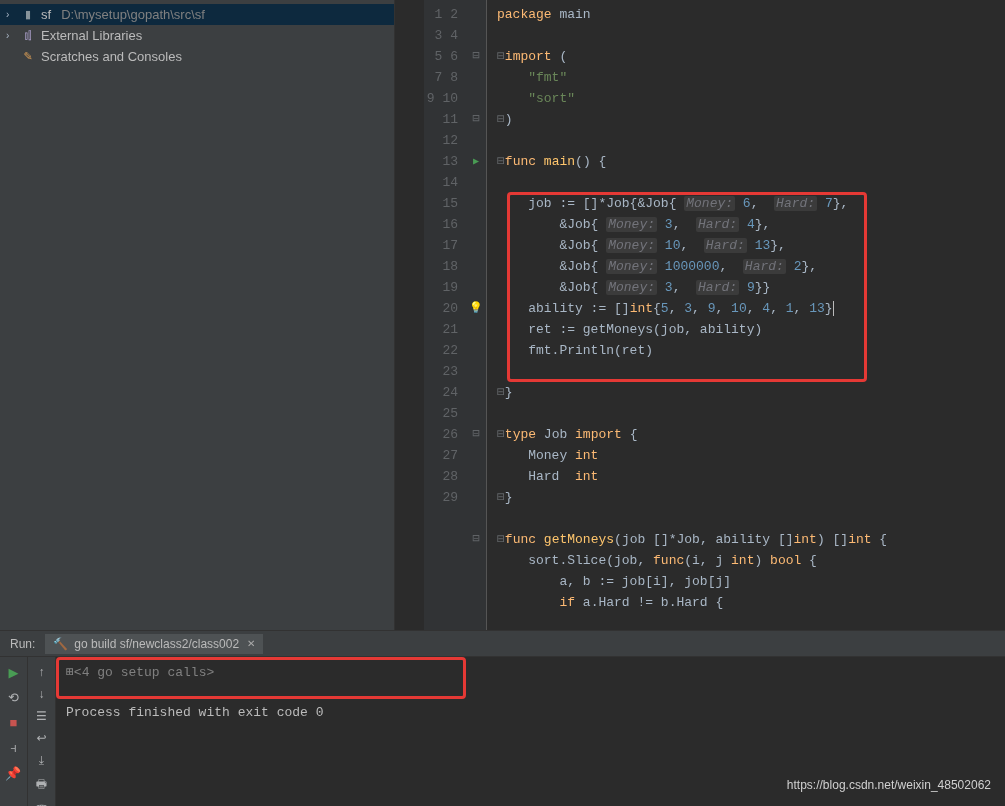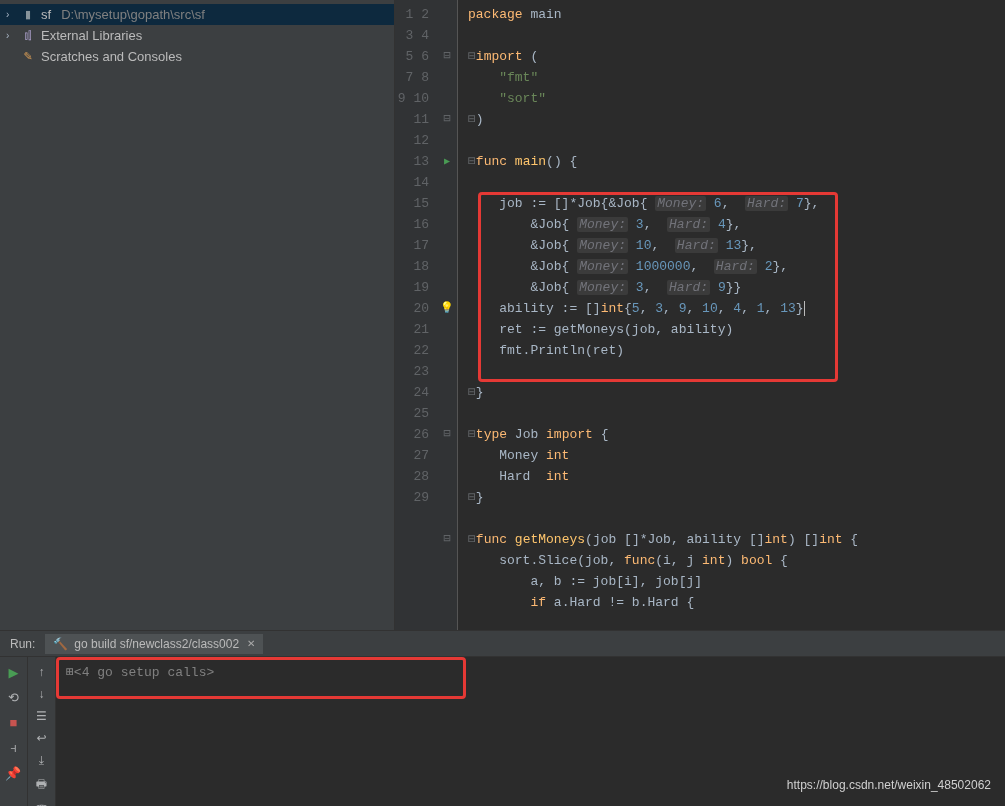--- a/index.html
+++ b/index.html
@@ -61,20 +61,21 @@
   .tree-label { font-weight: 500; }
   .tree-path { color: #808080; margin-left: 10px; }
 
   
   .editor {
     flex: 1;
     background: #2b2b2b;
     display: flex;
     flex-direction: row;
     position: relative;
+    margin-left: 29px;
   }
   .code-wrap {
     flex: 1;
     display: flex;
     overflow: hidden;
   }
   .gutter-nums {
     width: 42px;
     background: #313335;
     color: #606366;
@@ -368,18 +369,19 @@
       <span>↓</span>
       <span>☰</span>
       <span>↩</span>
       <span>⤓</span>
       <span>🖶</span>
       <span>🗑</span>
     </div>
     <div class="console">
       <div><span class="setup">⊞</span><span class="setup">&lt;4 go setup calls&gt;</span></div>
       <div>&nbsp;</div>
+      <div>Process finished with exit code 0</div>
       <div class="red-box-console"></div>
     </div>
   </div>
 </div>
 
 <div class="watermark">https://blog.csdn.net/weixin_48502062</div>
 
 </body></html>

